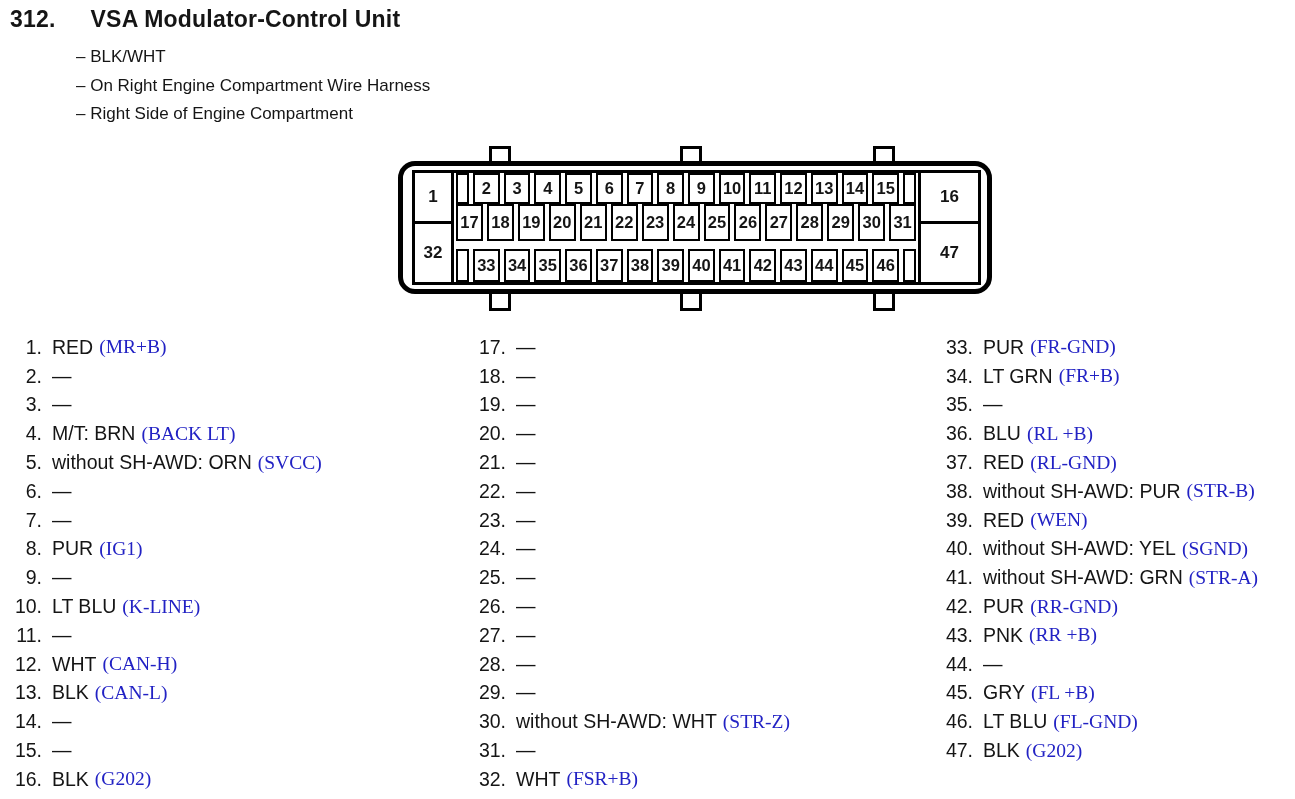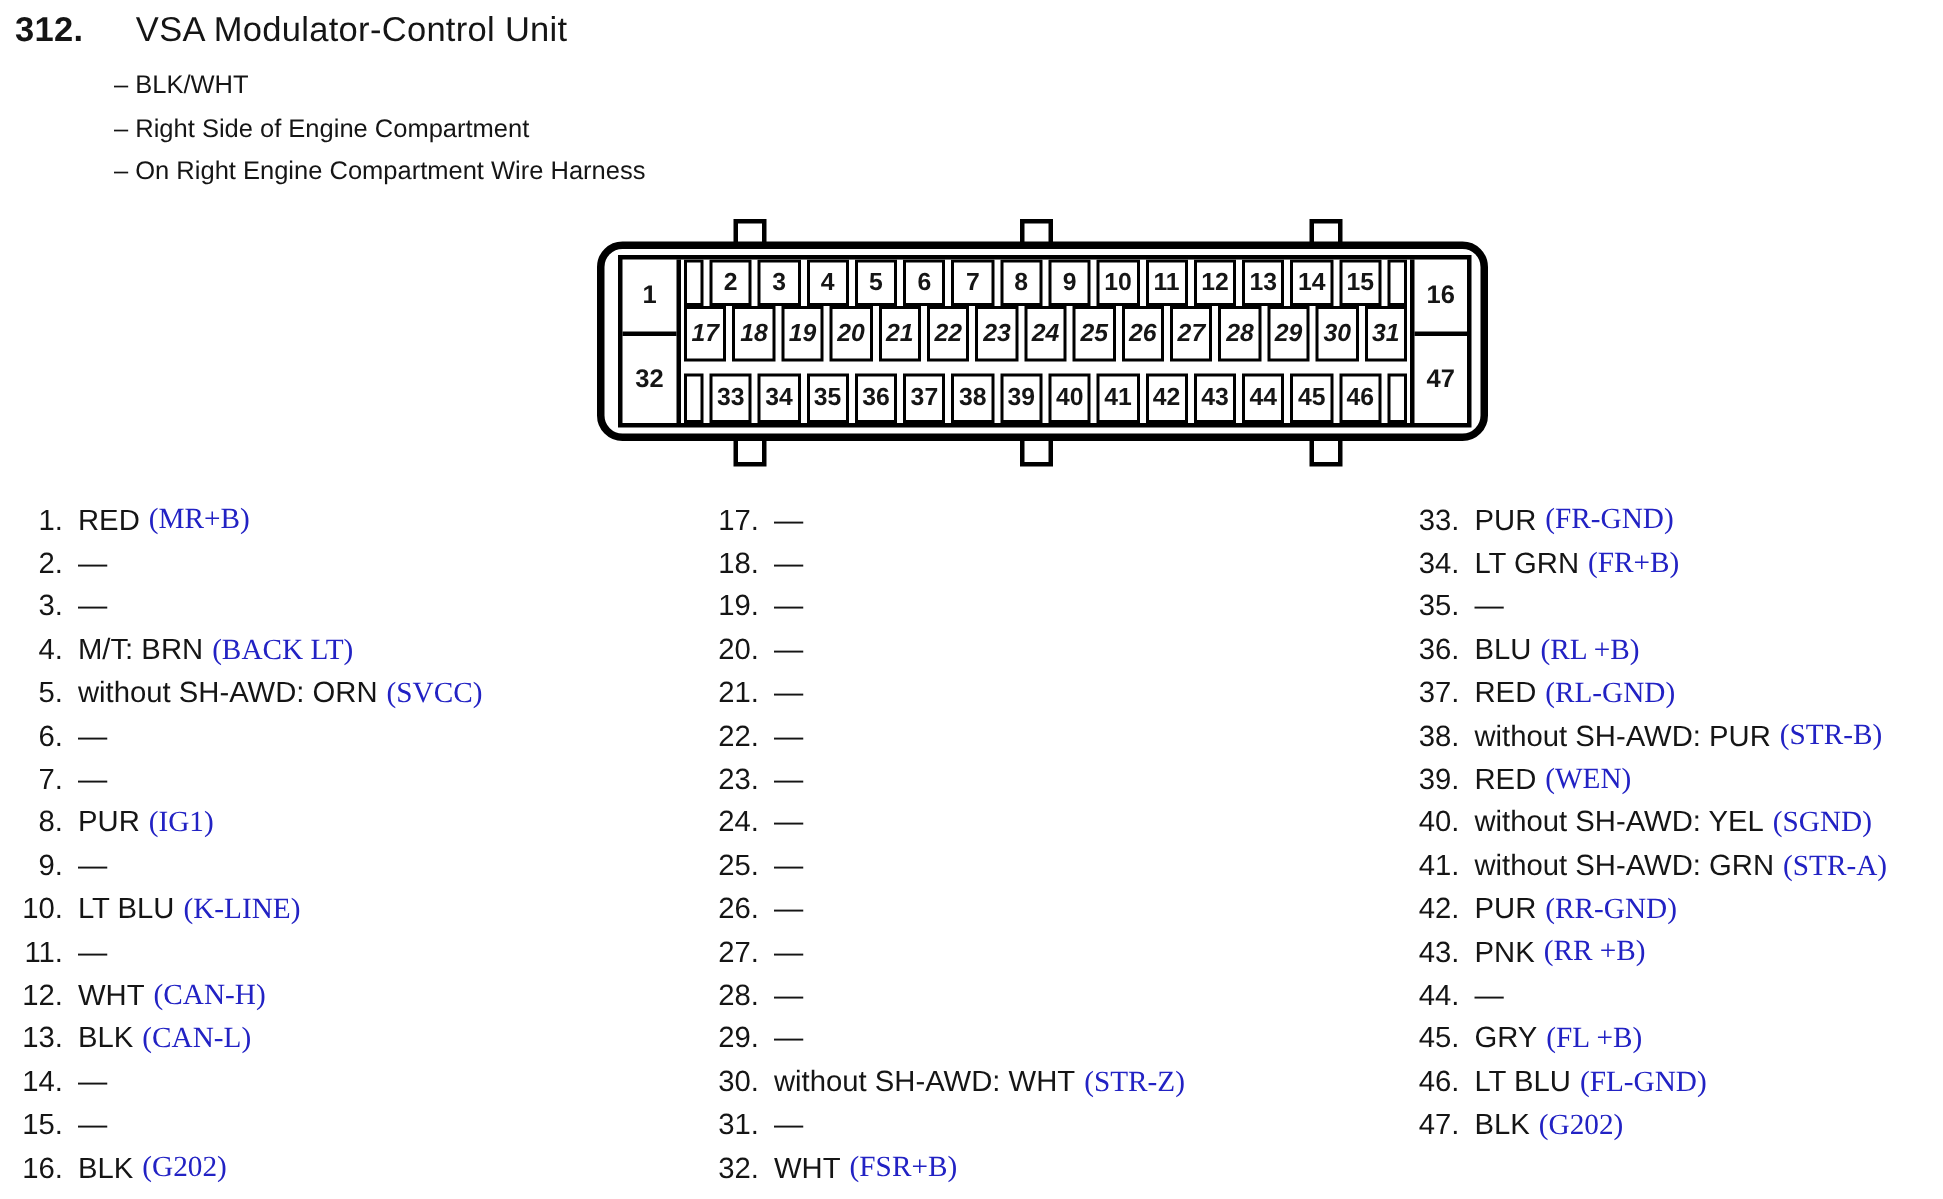--- a/index.html
+++ b/index.html
@@ -12,21 +12,21 @@
     overflow: hidden;
   }
   .page { position: absolute; inset: 0; background: #fff; }
 
   
   .title-row {
     position: absolute; left: 10px; top: 6px;
     display: flex; gap: 35px;
     font-weight: bold; font-size: 23px; letter-spacing: 0.2px;
   }
-  .title-row h1 { font-size: 23px; font-weight: normal; }
+  .title-row h1 { font-size: 23px; font-weight: bold; }
   .subtitle {
     position: absolute; left: 76px; top: 43px;
     font-size: 17px; line-height: 28.5px;
   }
 
   
   .connector { position: absolute; left: 398px; top: 146px; width: 594px; height: 166px; }
   .tab {
     position: absolute; width: 22px; height: 22px;
     border: 3.5px solid #000; background: #fff;
@@ -37,31 +37,31 @@
   .tab.p2 { left: calc(49.3% - 11px); }
   .tab.p3 { left: calc(81.8% - 11px); }
   .outer {
     position: absolute; left: 0; top: 15px; width: 594px; height: 133px;
     background: #fff; border: 5.5px solid #000; border-radius: 17px;
     z-index: 1; padding: 4px 6px 4px 9px;
   }
   .inner { width: 100%; height: 100%; border: 3px solid #000; display: flex; background: #fff; }
   .side { flex: none; display: flex; flex-direction: column; }
   .side.left  { width: 39px; border-right: 3px solid #000; }
-  .side.right { width: 38px; border-left: 3px solid #000; }
+  .side.right { width: 60px; border-left: 3px solid #000; }
   .side-cell {
     display: flex; align-items: center; justify-content: center;
     font-weight: bold; font-size: 17px;
   }
   .side-cell.top { flex: 0 0 47%; border-bottom: 3px solid #000; }
   .side-cell.bot { flex: 1; }
   .grid { flex: 1; min-width: 0; display: flex; flex-direction: column; }
   .prow { display: flex; }
   .prow.r1 { height: 31px; }
-  .prow.r2 { height: 37px; font-style: italic; }
+  .prow.r2 { height: 37px; }
   .prow.r3 { height: 33px; margin-top: auto; }
   .pcell {
     flex: 1; min-width: 0; margin: 0 2px;
     border: 2.5px solid #000; background: #fff;
     display: flex; align-items: center; justify-content: center;
     font-weight: bold; font-size: 16.5px;
   }
   .pcell.spacer { flex: 0 0 13px; }
 
   
@@ -82,22 +82,22 @@
 <body style="--signal-blue: #2222c4;">
 
 <div class="page">
 
   <div class="title-row">
     <span>312.</span>
     <h1>VSA Modulator-Control Unit</h1>
   </div>
   <div class="subtitle">
       <div>– BLK/WHT</div>
+      <div>– On Right Engine Compartment Wire Harness</div>
       <div>– Right Side of Engine Compartment</div>
-      <div>– On Right Engine Compartment Wire Harness</div>
     </div>
 
   <div class="connector">
     <div class="tab top p1"></div>
     <div class="tab top p2"></div>
     <div class="tab top p3"></div>
     <div class="tab bottom p1"></div>
     <div class="tab bottom p2"></div>
     <div class="tab bottom p3"></div>
     <div class="outer">

